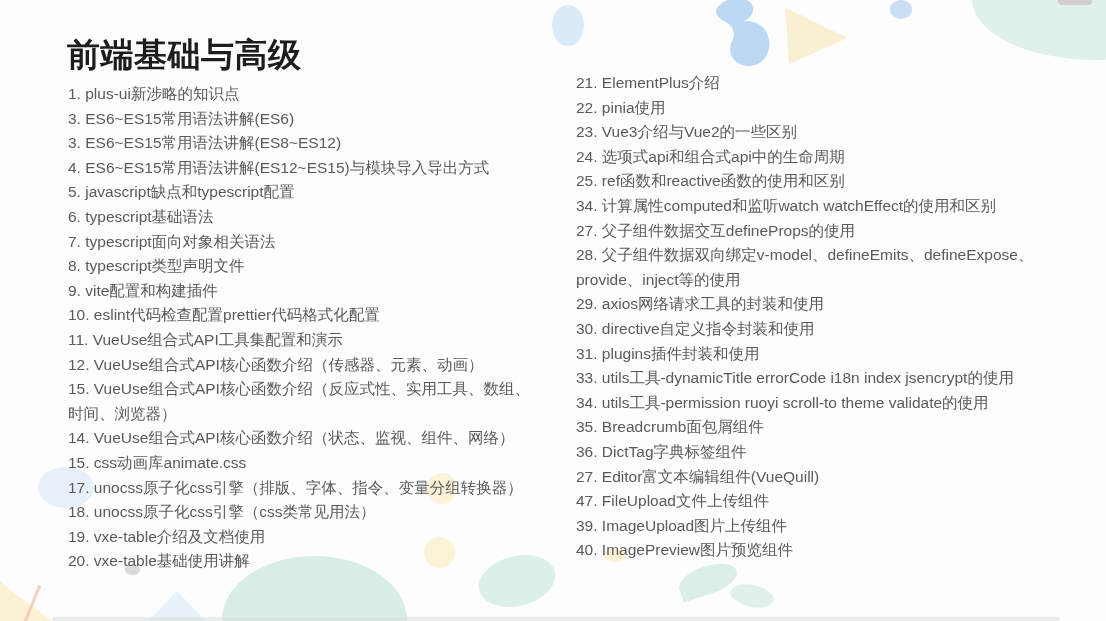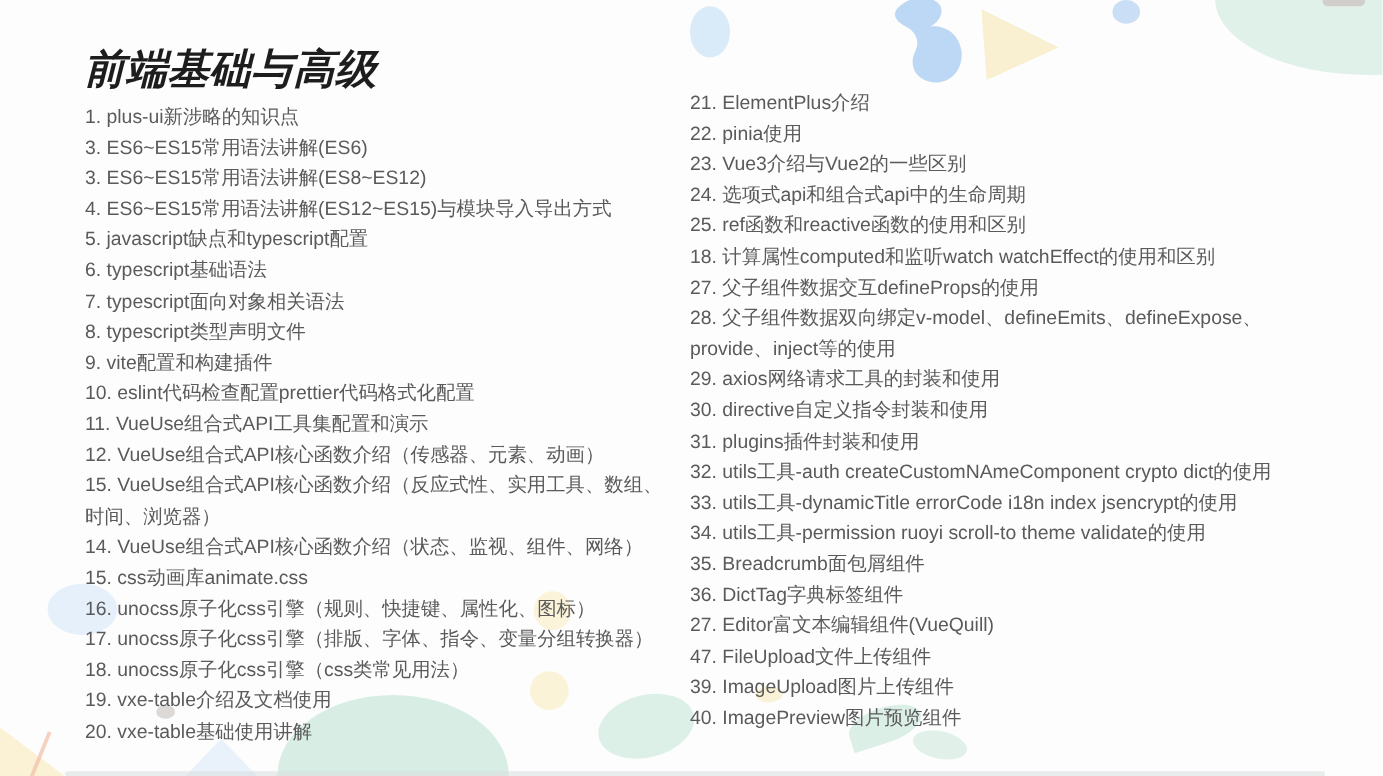--- a/index.html
+++ b/index.html
@@ -30,28 +30,28 @@
     clip-path:polygon(50% 0,100% 100%,0 100%);}
   .d-mint-ellipse-b{left:222px;top:556px;width:185px;height:128px;border-radius:50%;background:#d8eee5;}
   .d-mint-small-1{left:478px;top:556px;width:78px;height:50px;border-radius:50%;background:#ddf0e8;transform:rotate(-14deg);}
   .d-mint-leaf-1{left:678px;top:566px;width:60px;height:28px;border-radius:50% 50% 50% 0;background:#dcefe7;transform:rotate(-18deg);}
   .d-mint-leaf-2{left:730px;top:585px;width:44px;height:22px;border-radius:50%;background:#e1f1ea;transform:rotate(12deg);}
   .d-yellow-dot-b{left:604px;top:549px;width:22px;height:13px;border-radius:50%;background:#faf2d6;}
   .d-bottom-bar{left:52px;top:617px;width:1008px;height:4px;border-radius:2px;background:#d9dfde;opacity:.55;}
   
   .title{
     position:absolute;left:67px;top:33px;margin:0;z-index:1;
-    font-size:33px;font-weight:800;color:#1d1d1d;letter-spacing:.5px;font-style:italic;
+    font-size:33px;font-weight:800;color:#1d1d1d;letter-spacing:.5px;
   }
   ul.col{
     position:absolute;z-index:1;margin:0;padding:0;list-style:none;
     font-size:15.5px;line-height:24.6px;color:#5a5a5a;
   }
   .col-left{left:68px;top:82px;width:462px;}
-  .col-right{left:552px;top:71px;width:505px;}
+  .col-right{left:576px;top:71px;width:505px;}
 </style>
 </head>
 <body>
 
 <div class="slide">
 
   <div class="decor">
     <div class="shape d-blue-ellipse"></div>
     <svg class="shape d-squiggle" viewBox="0 0 70 95" xmlns="http://www.w3.org/2000/svg">
       <path d="M10,8 C20,-2 38,-2 44,6 C48,12 44,20 36,24 C48,22 60,30 62,44 C64,60 52,72 38,70 C24,68 18,56 24,44 C28,36 24,28 16,24 C8,20 4,14 10,8 Z" fill="#bdd8f4"></path>
@@ -86,40 +86,38 @@
       <li>6. typescript基础语法</li>
       <li>7. typescript面向对象相关语法</li>
       <li>8. typescript类型声明文件</li>
       <li>9. vite配置和构建插件</li>
       <li>10. eslint代码检查配置prettier代码格式化配置</li>
       <li>11. VueUse组合式API工具集配置和演示</li>
       <li>12. VueUse组合式API核心函数介绍（传感器、元素、动画）</li>
       <li>15. VueUse组合式API核心函数介绍（反应式性、实用工具、数组、时间、浏览器）</li>
       <li>14. VueUse组合式API核心函数介绍（状态、监视、组件、网络）</li>
       <li>15. css动画库animate.css</li>
-      <li>16. unocss原子化css引擎（规则、快捷键、属性化、图标）</li>
       <li>17. unocss原子化css引擎（排版、字体、指令、变量分组转换器）</li>
       <li>18. unocss原子化css引擎（css类常见用法）</li>
       <li>19. vxe-table介绍及文档使用</li>
       <li>20. vxe-table基础使用讲解</li>
     </ul>
 
   <ul class="col col-right">
       <li>21. ElementPlus介绍</li>
       <li>22. pinia使用</li>
       <li>23. Vue3介绍与Vue2的一些区别</li>
       <li>24. 选项式api和组合式api中的生命周期</li>
       <li>25. ref函数和reactive函数的使用和区别</li>
-      <li>18. 计算属性computed和监听watch watchEffect的使用和区别</li>
+      <li>34. 计算属性computed和监听watch watchEffect的使用和区别</li>
       <li>27. 父子组件数据交互defineProps的使用</li>
       <li>28. 父子组件数据双向绑定v-model、defineEmits、defineExpose、provide、inject等的使用</li>
       <li>29. axios网络请求工具的封装和使用</li>
       <li>30. directive自定义指令封装和使用</li>
       <li>31. plugins插件封装和使用</li>
-      <li>32. utils工具-auth createCustomNAmeComponent crypto dict的使用</li>
       <li>33. utils工具-dynamicTitle errorCode i18n index jsencrypt的使用</li>
       <li>34. utils工具-permission ruoyi scroll-to theme validate的使用</li>
       <li>35. Breadcrumb面包屑组件</li>
       <li>36. DictTag字典标签组件</li>
       <li>27. Editor富文本编辑组件(VueQuill)</li>
       <li>47. FileUpload文件上传组件</li>
       <li>39. ImageUpload图片上传组件</li>
       <li>40. ImagePreview图片预览组件</li>
     </ul>
 

